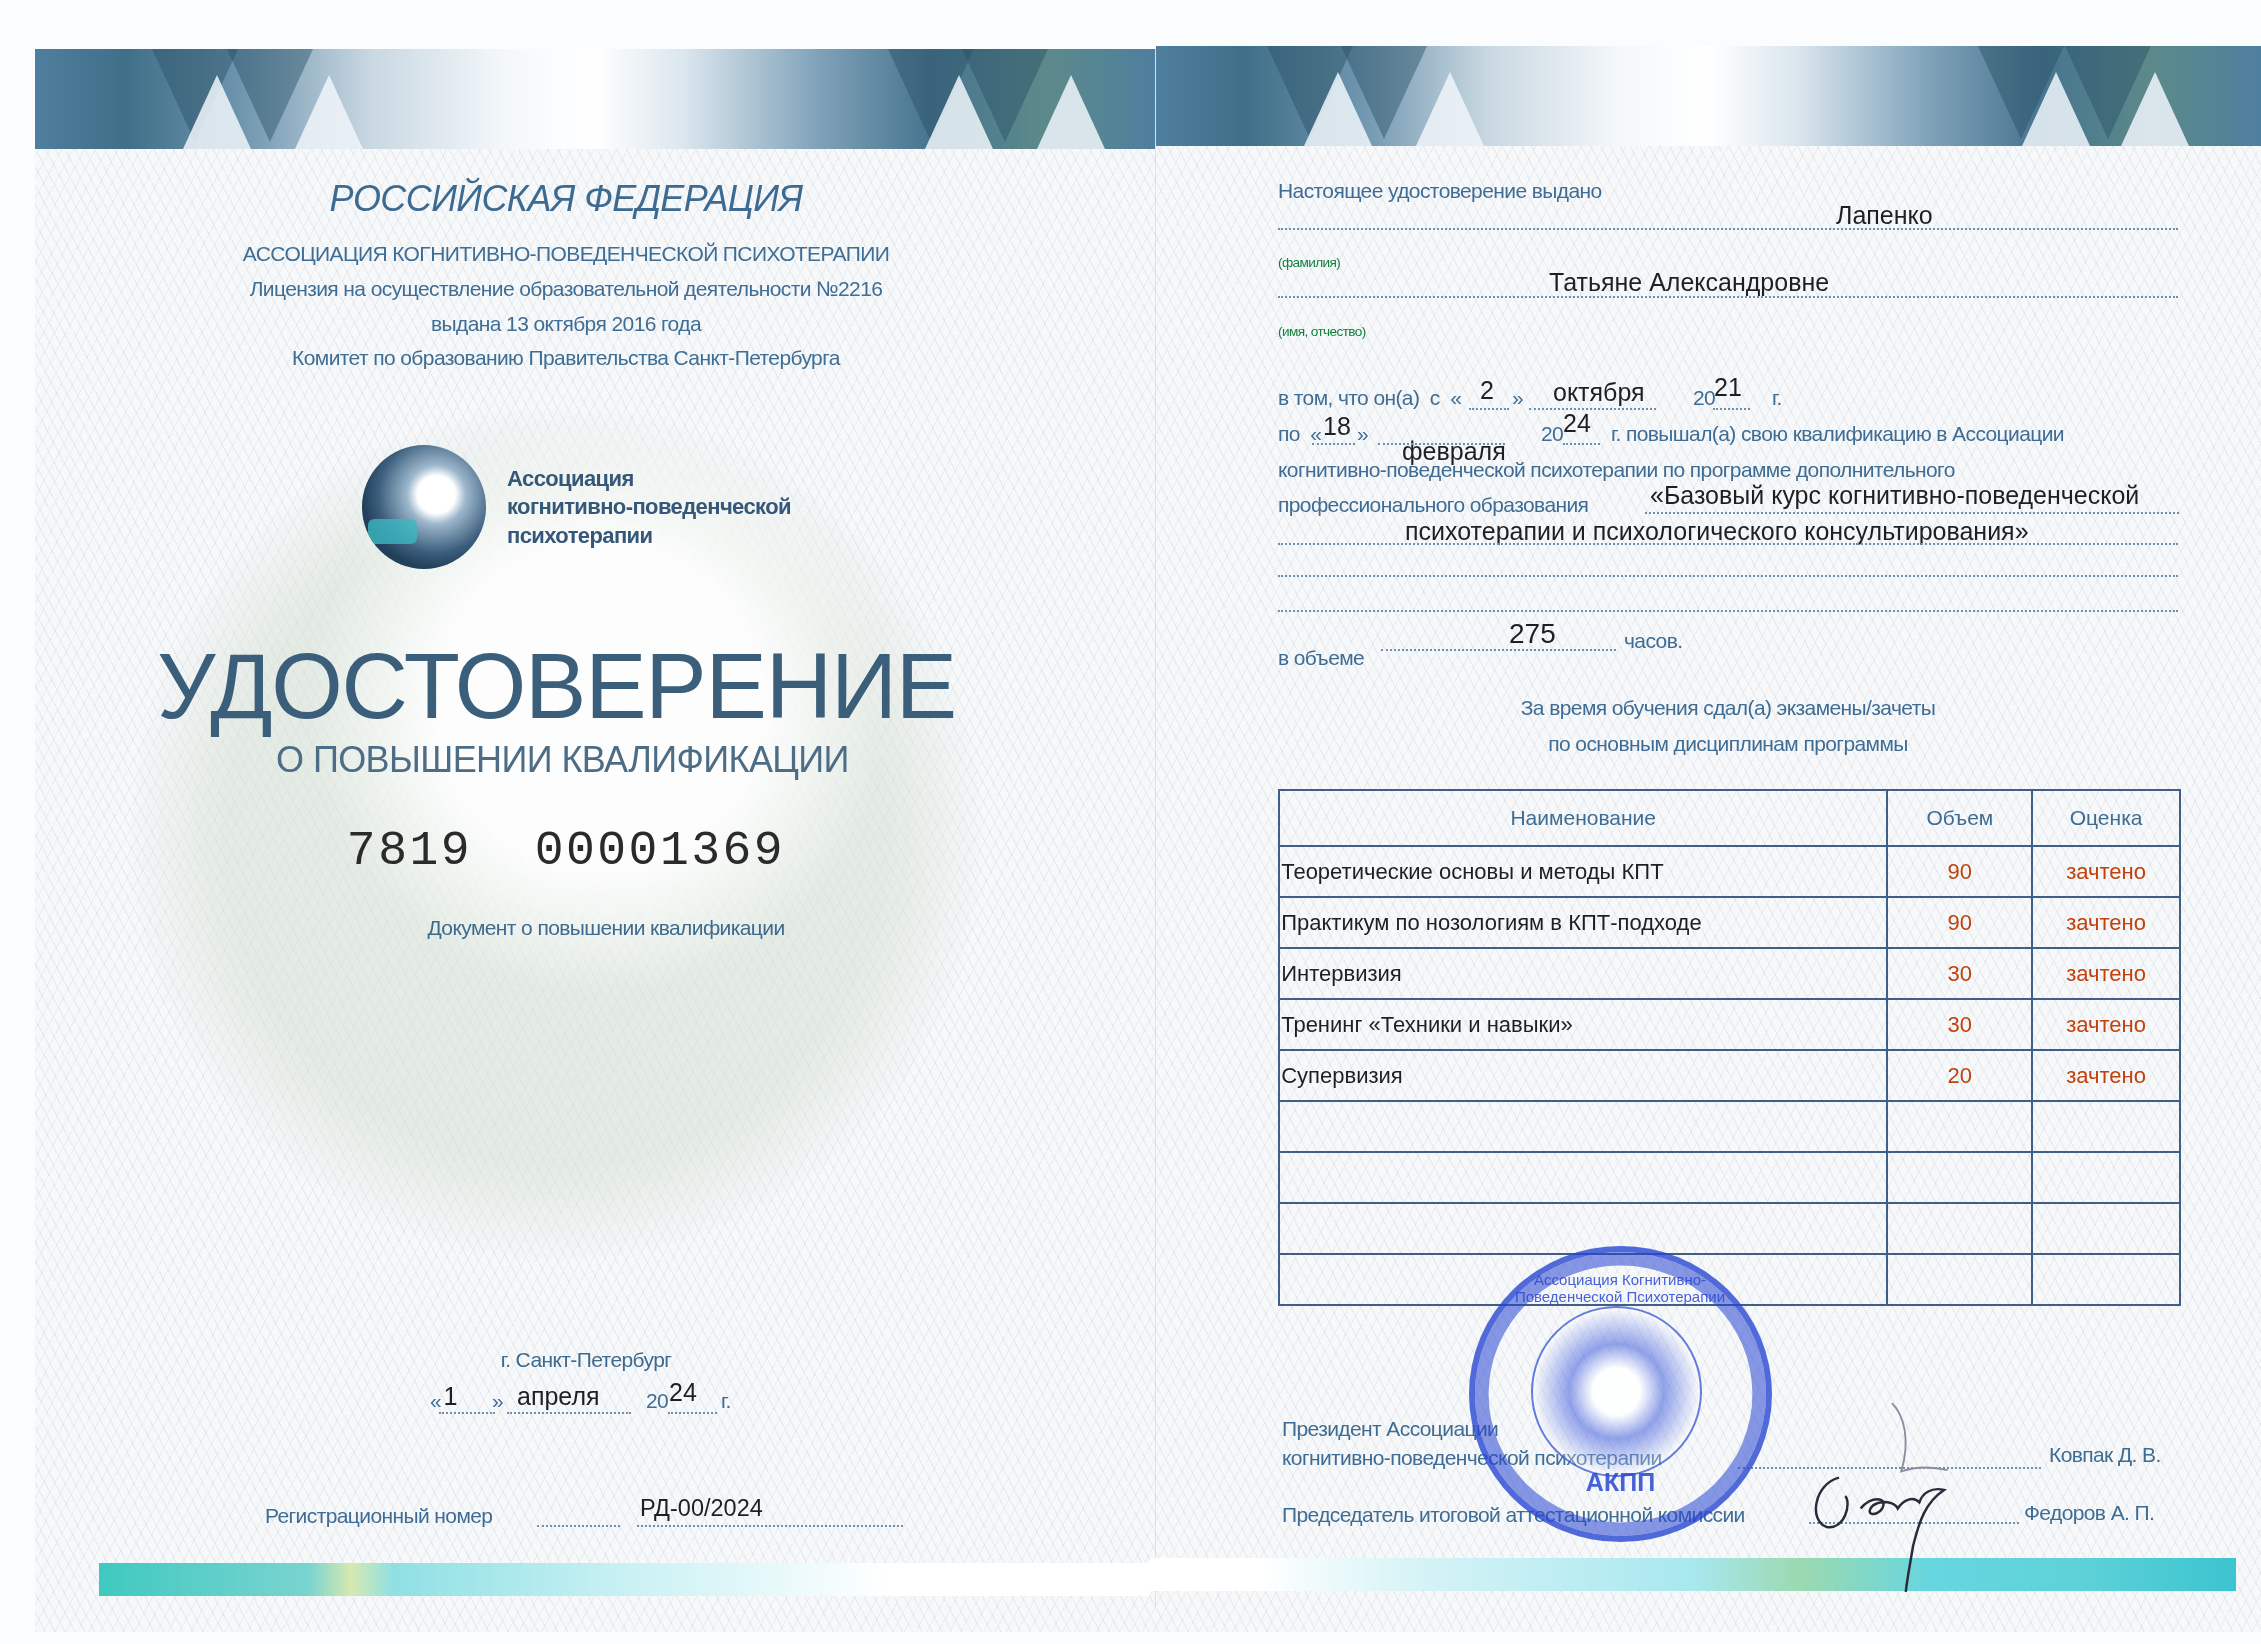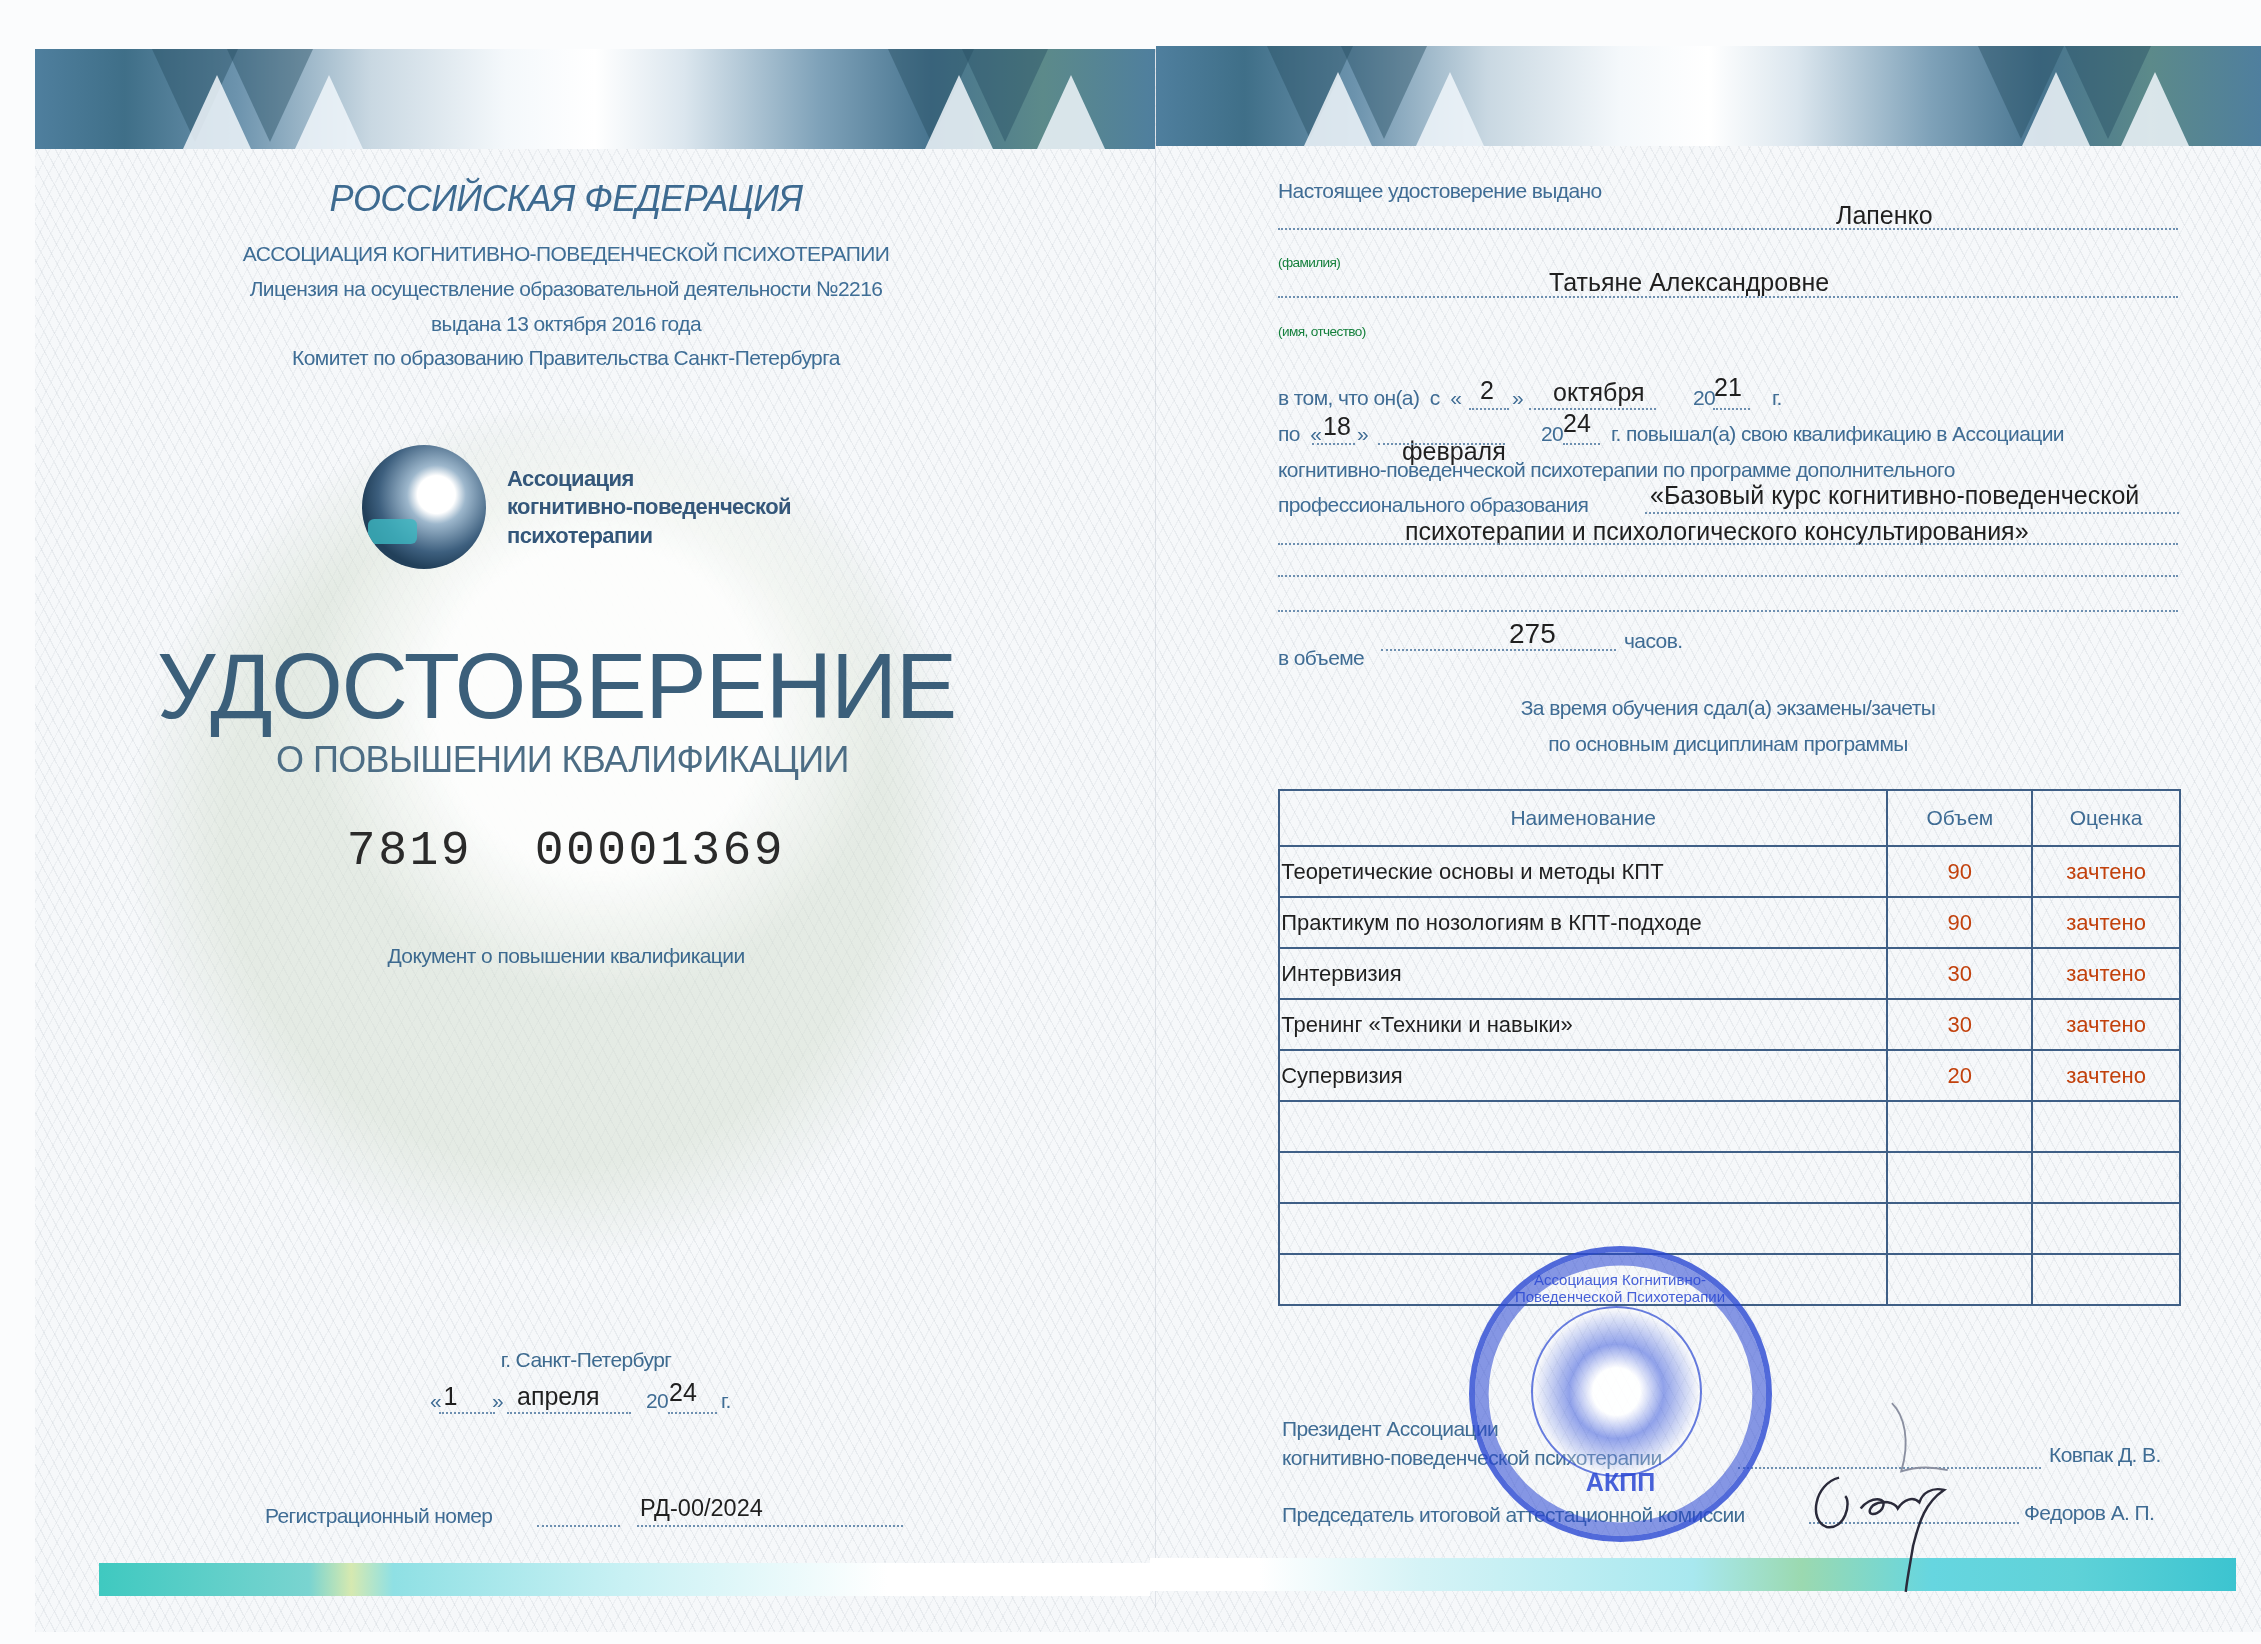--- a/index.html
+++ b/index.html
@@ -120,21 +120,21 @@
 <div class="logo"></div>
 <div class="logo-text">
   <div>Ассоциация</div>
   <div>когнитивно-поведенческой</div>
   <div>психотерапии</div>
 </div>
 
 <div class="ctr t-big" style="left:0; width:1113px; top:634px;">УДОСТОВЕРЕНИЕ</div>
 <div class="ctr t-mid" style="left:0; width:1125px; top:739px;">О ПОВЫШЕНИИ КВАЛИФИКАЦИИ</div>
 <div class="ctr t-num" style="left:0; width:1132px; top:824px; white-space:pre;">7819  00001369</div>
-<div class="ctr t-doc" style="left:0; width:1132px; top:944px;">Документ о повышении квалификации</div>
+<div class="ctr t-doc" style="left:0; width:1132px; top:916px;padding-left:40px;">Документ о повышении квалификации</div>
 
 <div class="ctr t-doc" style="left:0; width:1172px; top:1348px;">г. Санкт-Петербург</div>
 <div style="position:absolute; left:430px; top:1382px; height:37px; width:322px;">
   <span class="lbl" style="left:0; top:7.4px;">«</span>
   <span class="fill" style="left:13.6px; top:0;">1</span>
   <div class="dots" style="left:8.7px; top:30px; width:56px;"></div>
   <span class="lbl" style="left:62px; top:7.4px;">»</span>
   <span class="fill" style="left:87px; top:0;">апреля</span>
   <div class="dots" style="left:77px; top:30px; width:124px;"></div>
   <span class="lbl" style="left:216px; top:7.4px;">20</span>

